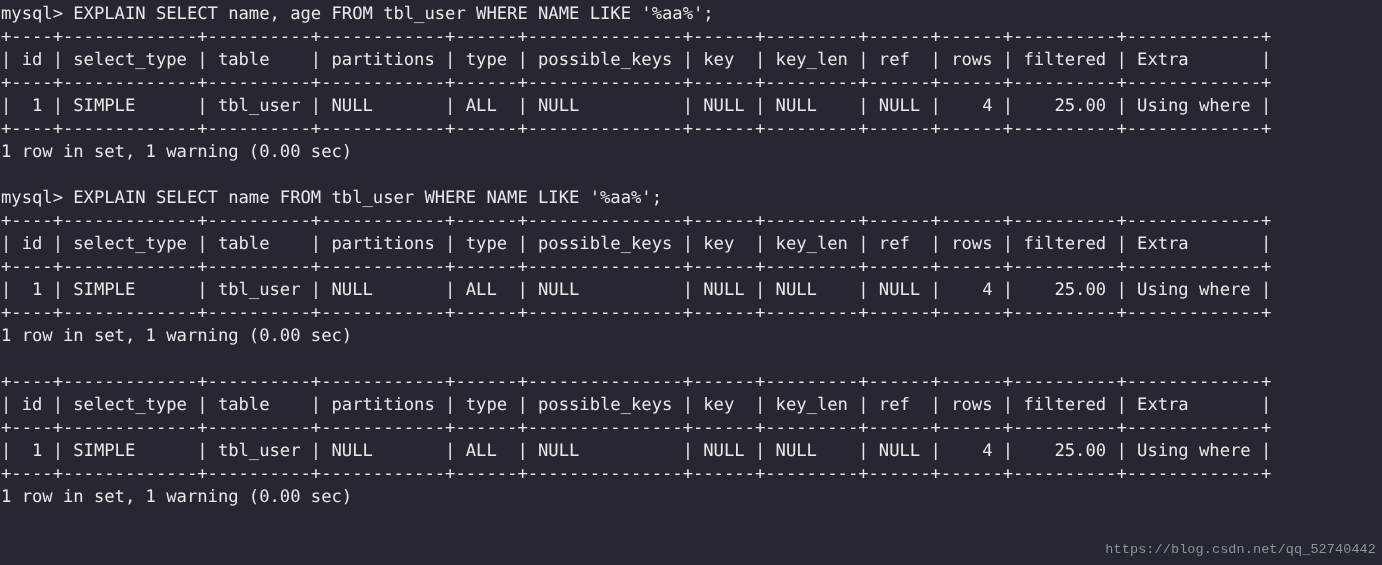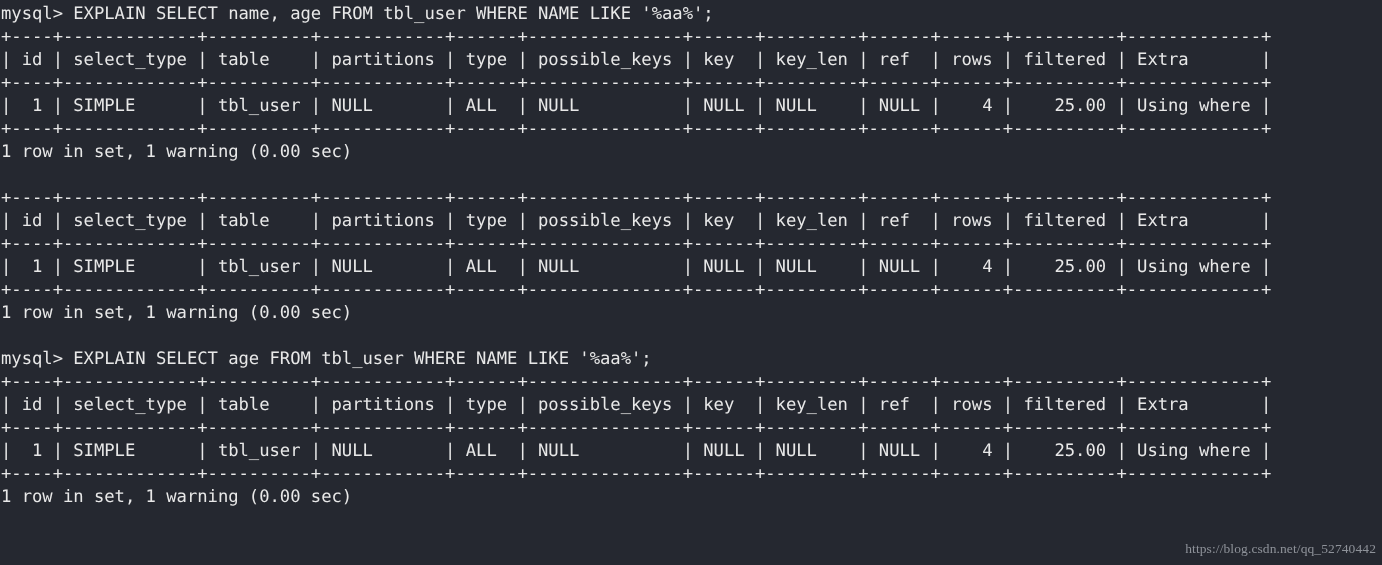--- a/index.html
+++ b/index.html
@@ -34,47 +34,47 @@
     letter-spacing: -0.02px;
     text-rendering: geometricPrecision;
   }
   .line.blank {
     color: transparent;
   }
   #watermark {
     position: absolute;
     right: 6px;
     bottom: 8px;
-    font-family: Liberation Serif, serif;
+    font-family: Liberation Mono, monospace;
     font-size: 13.5px;
     color: #8e9299;
     white-space: pre;
     letter-spacing: 0.1px;
   }
 </style>
 </head>
 <body>
 
 <div id="terminal">
     <div class="line">mysql&gt; EXPLAIN SELECT name, age FROM tbl_user WHERE NAME LIKE '%aa%';</div>
     <div class="line">+----+-------------+----------+------------+------+---------------+------+---------+------+------+----------+-------------+</div>
     <div class="line">| id | select_type | table    | partitions | type | possible_keys | key  | key_len | ref  | rows | filtered | Extra       |</div>
     <div class="line">+----+-------------+----------+------------+------+---------------+------+---------+------+------+----------+-------------+</div>
     <div class="line">|  1 | SIMPLE      | tbl_user | NULL       | ALL  | NULL          | NULL | NULL    | NULL |    4 |    25.00 | Using where |</div>
     <div class="line">+----+-------------+----------+------------+------+---------------+------+---------+------+------+----------+-------------+</div>
     <div class="line">1 row in set, 1 warning (0.00 sec)</div>
     <div class="line blank"></div>
+    <div class="line">mysql&gt; EXPLAIN SELECT name FROM tbl_user WHERE NAME LIKE '%aa%';</div>
     <div class="line">+----+-------------+----------+------------+------+---------------+------+---------+------+------+----------+-------------+</div>
     <div class="line">| id | select_type | table    | partitions | type | possible_keys | key  | key_len | ref  | rows | filtered | Extra       |</div>
     <div class="line">+----+-------------+----------+------------+------+---------------+------+---------+------+------+----------+-------------+</div>
     <div class="line">|  1 | SIMPLE      | tbl_user | NULL       | ALL  | NULL          | NULL | NULL    | NULL |    4 |    25.00 | Using where |</div>
     <div class="line">+----+-------------+----------+------------+------+---------------+------+---------+------+------+----------+-------------+</div>
     <div class="line">1 row in set, 1 warning (0.00 sec)</div>
     <div class="line blank"></div>
-    <div class="line">mysql&gt; EXPLAIN SELECT age FROM tbl_user WHERE NAME LIKE '%aa%';</div>
     <div class="line">+----+-------------+----------+------------+------+---------------+------+---------+------+------+----------+-------------+</div>
     <div class="line">| id | select_type | table    | partitions | type | possible_keys | key  | key_len | ref  | rows | filtered | Extra       |</div>
     <div class="line">+----+-------------+----------+------------+------+---------------+------+---------+------+------+----------+-------------+</div>
     <div class="line">|  1 | SIMPLE      | tbl_user | NULL       | ALL  | NULL          | NULL | NULL    | NULL |    4 |    25.00 | Using where |</div>
     <div class="line">+----+-------------+----------+------------+------+---------------+------+---------+------+------+----------+-------------+</div>
     <div class="line">1 row in set, 1 warning (0.00 sec)</div>
   </div>
 <div id="watermark">https://blog.csdn.net/qq_52740442</div>
 
 </body></html>

